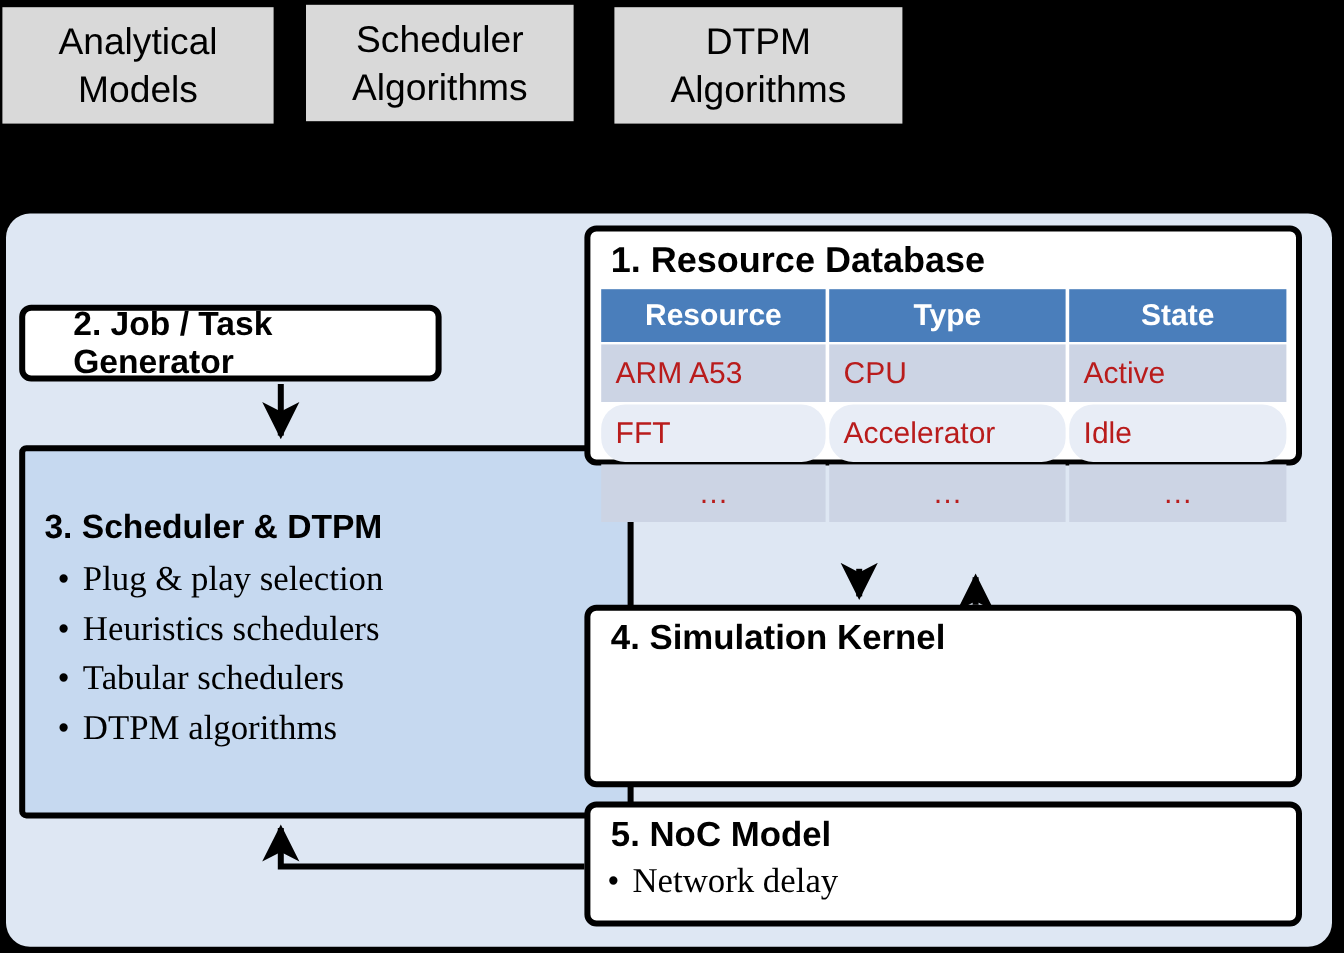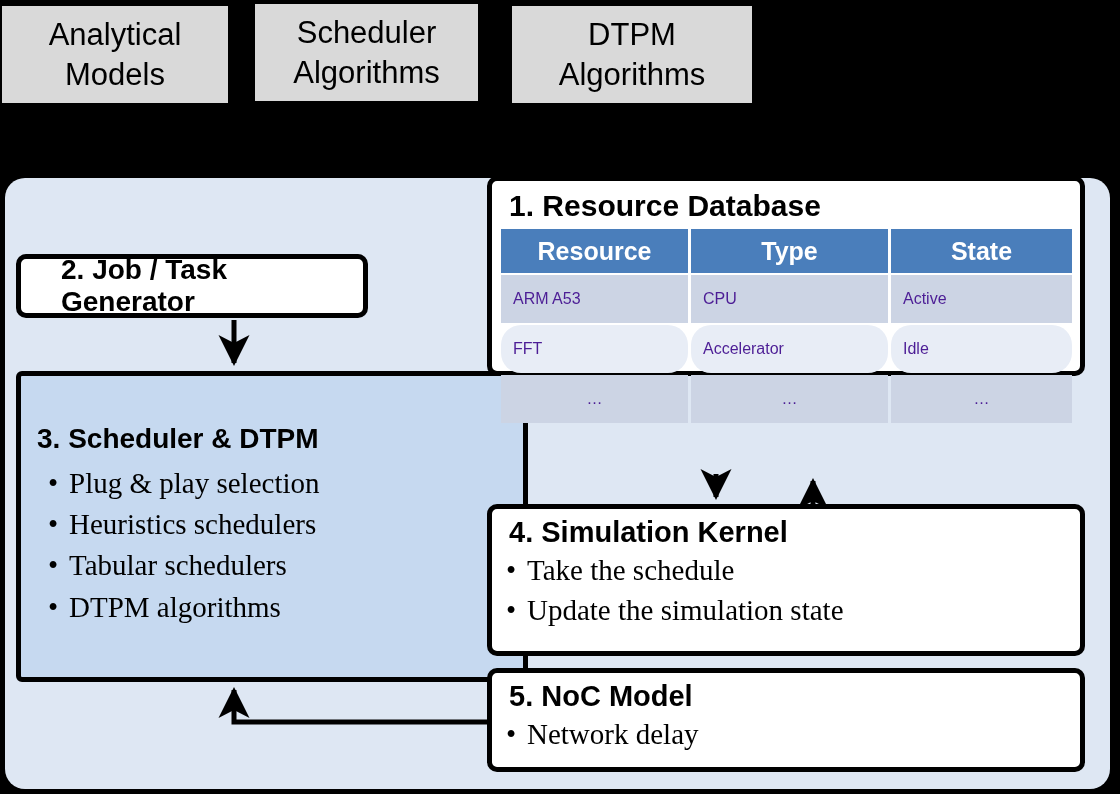--- a/index.html
+++ b/index.html
@@ -77,21 +77,21 @@
   }
   #box-scheduler .btitle {
     font-size: 28px; font-weight: bold;
     padding: 47px 0 0 16px;
   }
   #box-scheduler .blist { padding: 8px 0 0 48px; }
   #box-scheduler .blist li { font-size: 29px; line-height: 1.42; }
 
   
   #box-resource-db {
-    left: 487px; top: 176px; width: 598px; height: 200px;
+    left: 487px; top: 188px; width: 598px; height: 200px;
   }
   #box-resource-db .btitle {
     font-size: 30px; font-weight: bold;
     padding: 8px 0 4px 17px;
   }
 
   
   .res-table {
     border-collapse: separate;
     border-spacing: 3px 2px;
@@ -102,25 +102,25 @@
   .res-table th {
     background: #4a7ebb;
     color: #ffffff;
     font-size: 25px;
     font-weight: bold;
     text-align: center;
     height: 44px;
     padding: 0;
   }
   .res-table td {
-    font-size: 16px;
+    font-size: 25px;
     height: 48px;
     padding: 0 0 0 12px;
     text-align: left;
-    color: #4c1d95;
+    color: #b91c1c;
   }
   .res-table tr.row-a td { background: #ccd4e4; }
   .res-table tr.row-b td { background: #e8edf6; border-radius: 20px; }
   .res-table td.ellipsis { text-align: center; padding-left: 0; }
   .res-table col.c-resource { width: 187px; }
   .res-table col.c-type     { width: 197px; }
   .res-table col.c-state    { width: 181px; }
 
   
   #box-sim-kernel {
@@ -256,24 +256,20 @@
           <td class="ellipsis">…</td>
           <td class="ellipsis">…</td>
           <td class="ellipsis">…</td>
         </tr>
       </tbody>
     </table>
   </div>
 
   <div class="pbox" id="box-sim-kernel">
     <div class="btitle">4. Simulation Kernel</div>
-    <ul class="blist">
-      <li>Take the schedule</li>
-      <li>Update the simulation state</li>
-    </ul>
   </div>
 
   <div class="pbox" id="box-noc">
     <div class="btitle">5. NoC Model</div>
     <ul class="blist">
       <li>Network delay</li>
     </ul>
   </div>
 
 </div>

